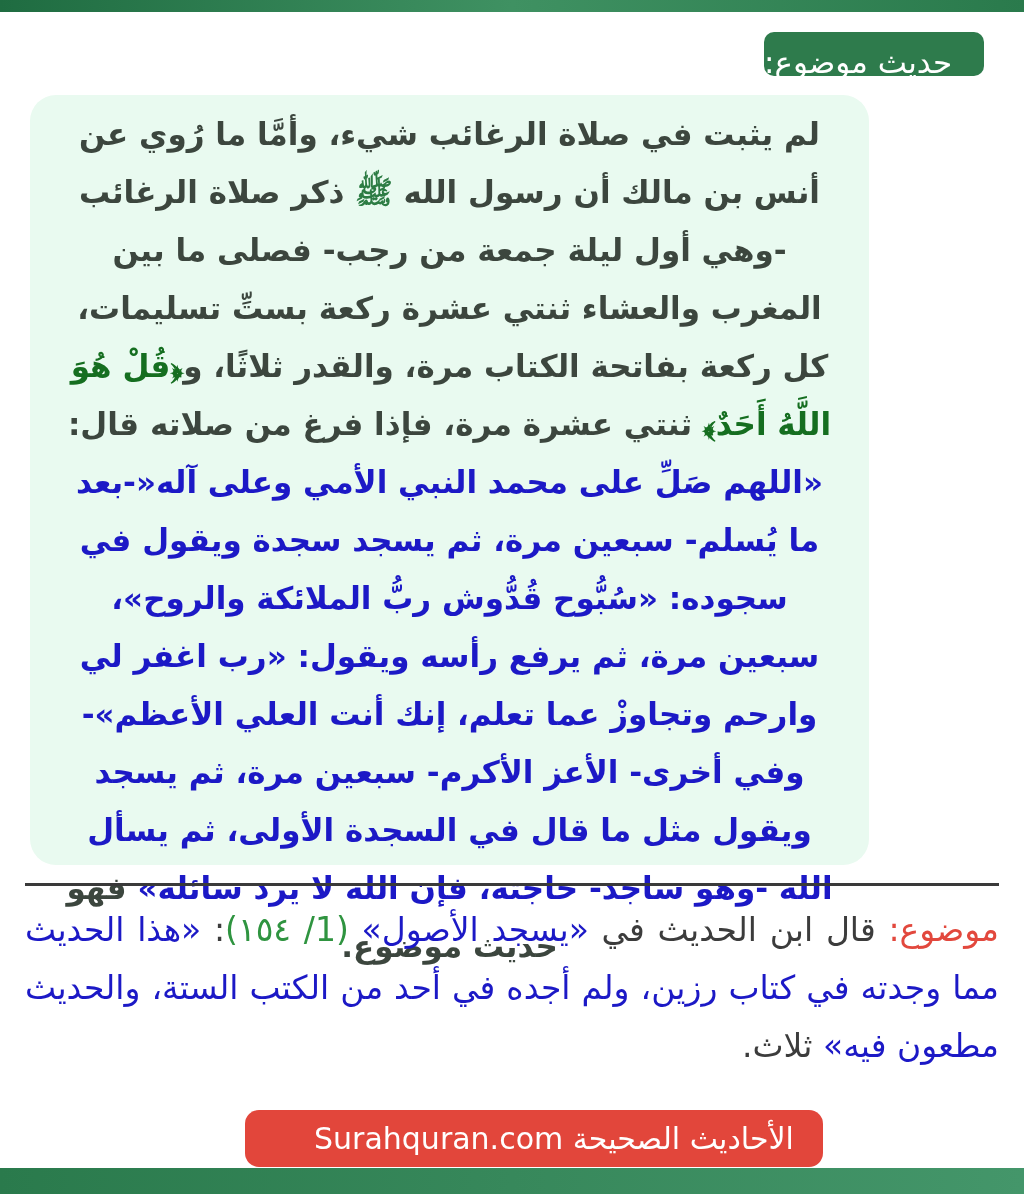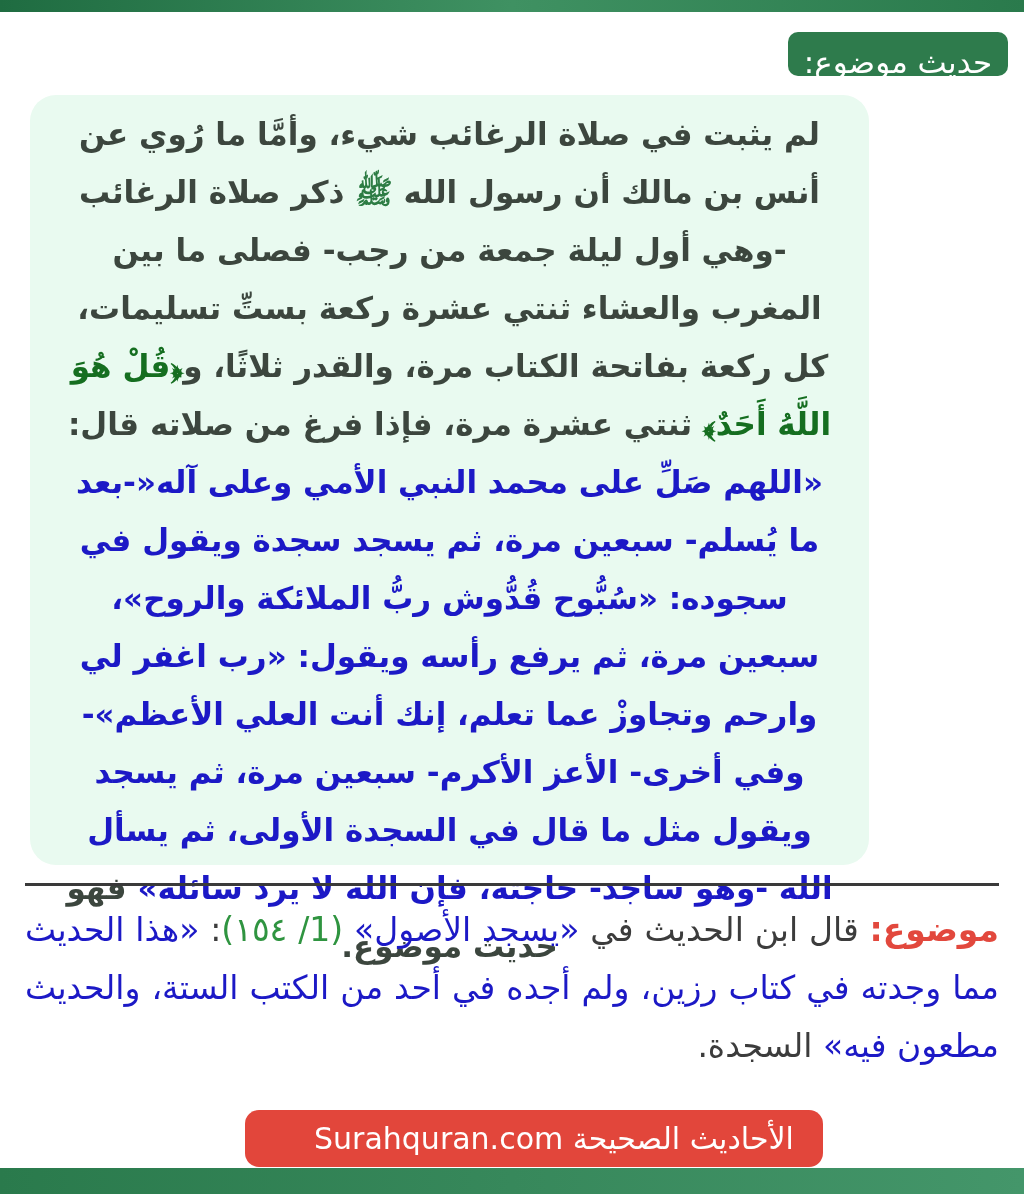--- a/index.html
+++ b/index.html
@@ -23,29 +23,29 @@
   .bottom-bar {
     position: absolute;
     left: 0; right: 0; bottom: 0;
     height: 26px;
     background: linear-gradient(90deg, #2a7a4c, #44966a);
   }
 
   .header-label {
     position: absolute;
     top: 32px;
-    right: 16px;
+    right: 40px;
     width: 220px;
     height: 44px;
     background: #2e7b4c;
     border-radius: 10px;
     color: #ffffff;
     font-size: 31px;
     line-height: 60px;
-    text-align: center;
+    text-align: left;
     direction: rtl;
   }
 
   .hadith-box {
     position: absolute;
     top: 95px;
     left: 30px;
     width: 839px;
     height: 770px;
     background: #e9faf0;
@@ -95,40 +95,40 @@
     text-align: center;
     direction: rtl;
     padding-left: 40px;
   }
 
   
   .seg-dark  { color: #3c463e; }
   .seg-sall  { color: #2d7c44; }
   .seg-quran { color: #156e20; }
   .seg-blue  { color: #1c19c6; }
-  .seg-red   { color: #e2483d; font-weight: bold; }
+  .seg-red   { color: #e2483d; font-weight: normal; }
   .seg-gray  { color: #3c3c3c; }
   .seg-green { color: #2f9440; }
 </style>
 </head>
 <body>
 
 <div class="canvas">
 
   <div class="top-bar"></div>
 
   <div class="header-label">حديث موضوع:</div>
 
   <div class="hadith-box">
     <span><span class="seg-dark">لم يثبت في صلاة الرغائب شيء، وأمَّا ما رُوي عن أنس بن مالك أن رسول الله </span><span class="seg-sall">ﷺ</span><span class="seg-dark"> ذكر صلاة الرغائب -وهي أول ليلة جمعة من رجب- فصلى ما بين المغرب والعشاء ثنتي عشرة ركعة بستِّ تسليمات، كل ركعة بفاتحة الكتاب مرة، والقدر ثلاثًا، و</span><span class="seg-quran">﴿قُلْ هُوَ اللَّهُ أَحَدٌ﴾</span><span class="seg-dark"> ثنتي عشرة مرة، فإذا فرغ من صلاته قال: </span><span class="seg-blue">«اللهم صَلِّ على محمد النبي الأمي وعلى آله«-بعد ما يُسلم- سبعين مرة، ثم يسجد سجدة ويقول في سجوده: «سُبُّوح قُدُّوش ربُّ الملائكة والروح»، سبعين مرة، ثم يرفع رأسه ويقول: «رب اغفر لي وارحم وتجاوزْ عما تعلم، إنك أنت العلي الأعظم»- وفي أخرى- الأعز الأكرم- سبعين مرة، ثم يسجد ويقول مثل ما قال في السجدة الأولى، ثم يسأل الله -وهو ساجد- حاجته، فإن الله لا يرد سائله»</span><span class="seg-dark"> فهو حديث موضوع.</span></span>
   </div>
 
   <div class="divider"></div>
 
   <div class="verdict">
-    <span><span class="seg-red">موضوع:</span><span class="seg-gray"> قال ابن الحديث في </span><span class="seg-blue">«يسجد الأصول»</span><span class="seg-green"> (1/ ١٥٤)</span><span class="seg-gray">: </span><span class="seg-blue">«هذا الحديث مما وجدته في كتاب رزين، ولم أجده في أحد من الكتب الستة، والحديث مطعون فيه»</span><span class="seg-gray"> السجدة.</span></span>
+    <span><span class="seg-red">موضوع:</span><span class="seg-gray"> قال ابن الحديث في </span><span class="seg-blue">«يسجد الأصول»</span><span class="seg-green"> (1/ ١٥٤)</span><span class="seg-gray">: </span><span class="seg-blue">«هذا الحديث مما وجدته في كتاب رزين، ولم أجده في أحد من الكتب الستة، والحديث مطعون فيه»</span><span class="seg-gray"> ثلاث.</span></span>
   </div>
 
   <div class="footer-banner">الأحاديث الصحيحة Surahquran.com</div>
 
   <div class="bottom-bar"></div>
 
 </div>
 
 </body></html>

